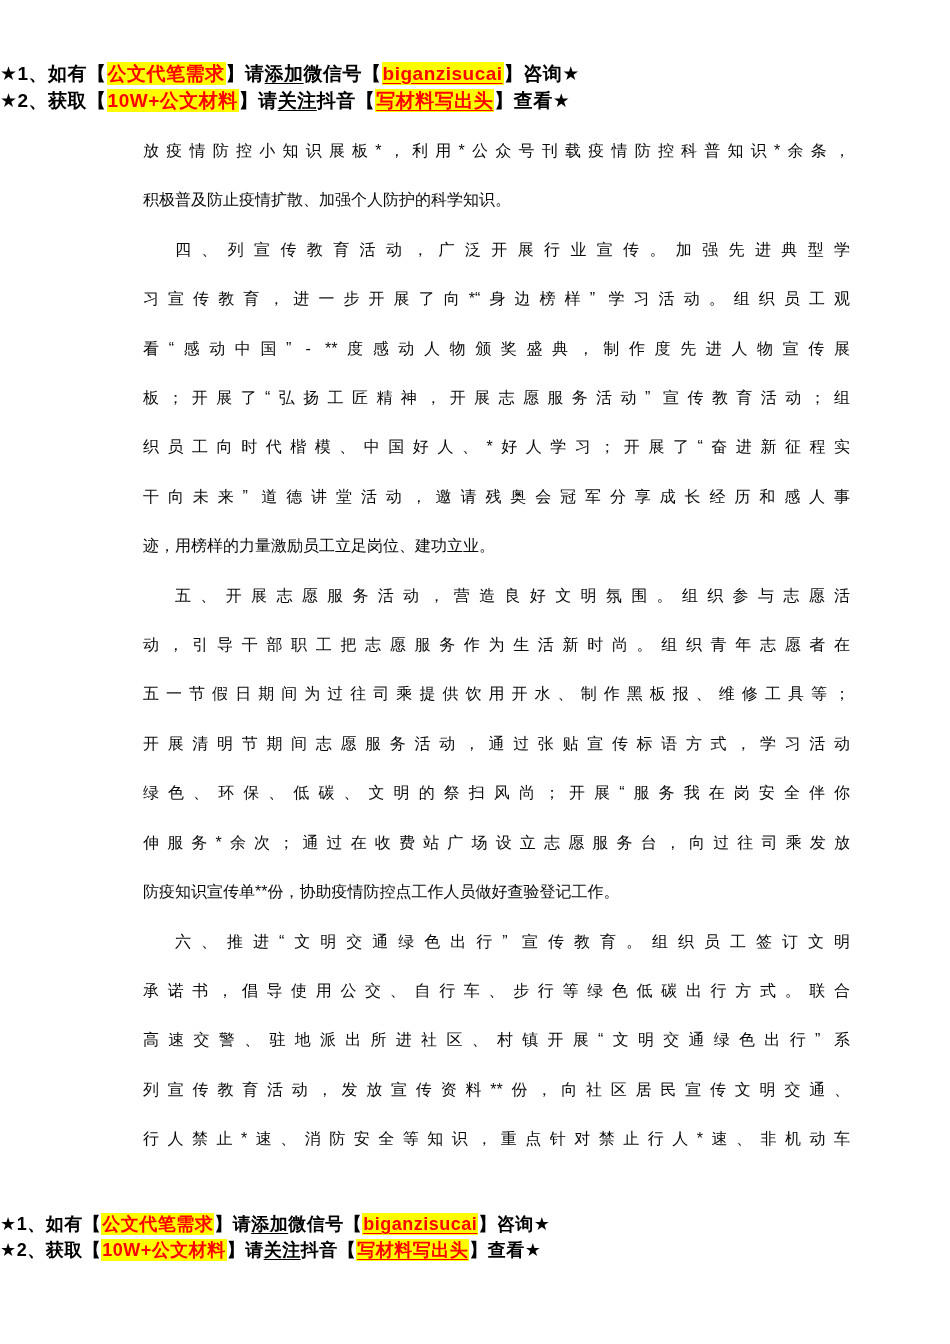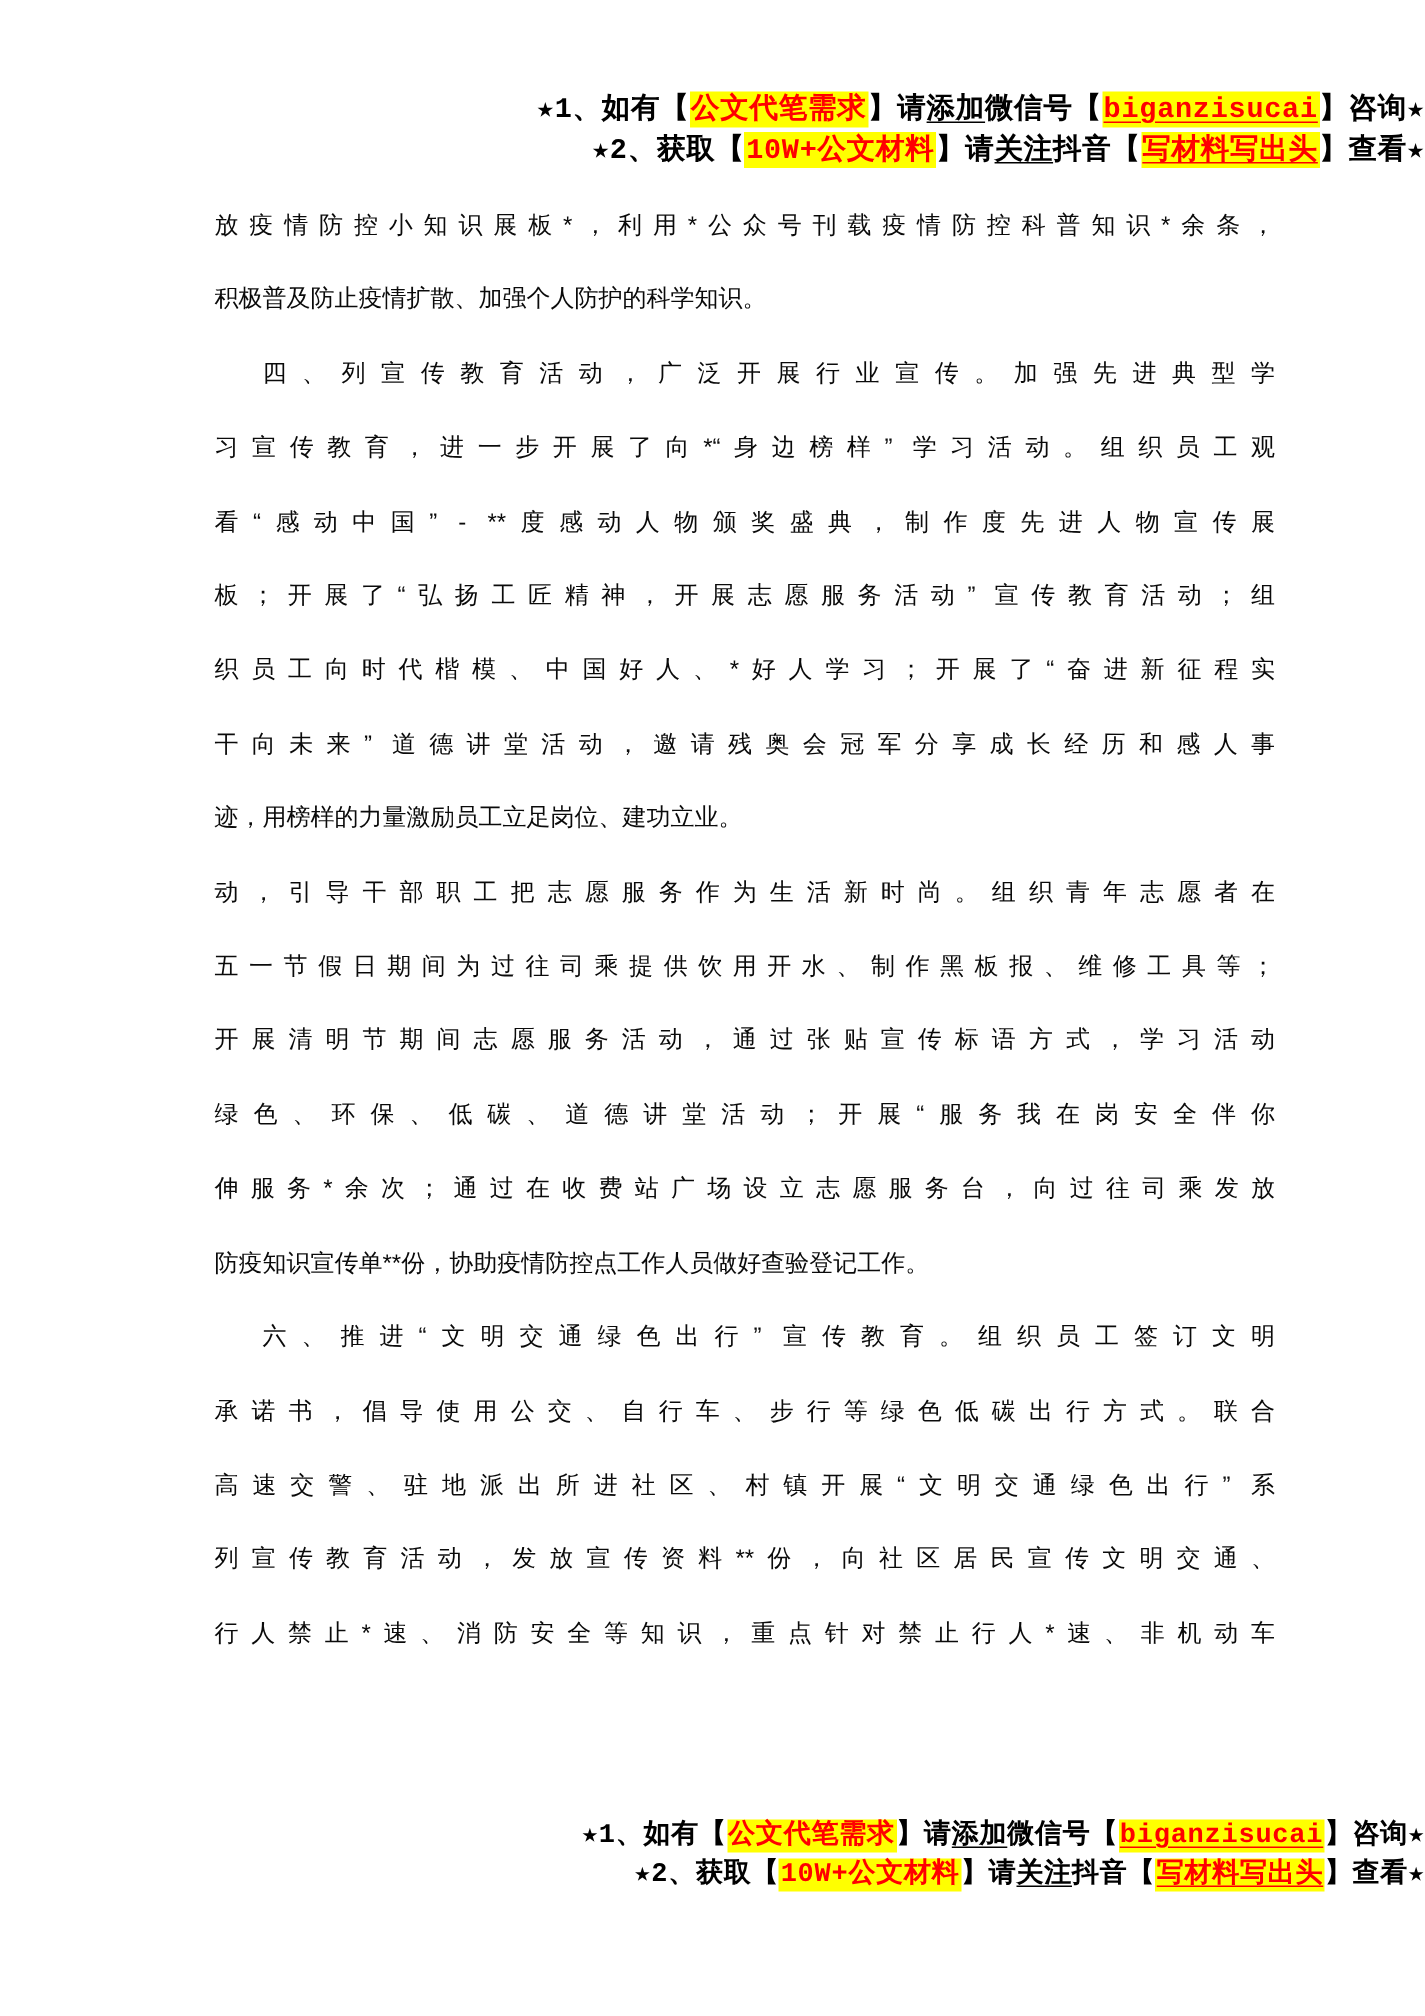--- a/index.html
+++ b/index.html
@@ -13,28 +13,27 @@
     width: 950px;
     height: 1344px;
     background: #ffffff;
     overflow: hidden;
   }
   
   .promo {
     position: absolute;
     left: 0;
     width: 950px;
-    text-align: right;
+    text-align: left;
     font-weight: bold;
     font-size: 19px;
     line-height: 27px;
     color: #000000;
     letter-spacing: 0.5px;
     white-space: nowrap;
-    font-family: Liberation Mono, monospace;
   }
   .promo-top { top: 60px; }
   .promo-bottom { top: 1211px; font-size: 18px; line-height: 26px; }
   .promo-line { display: block; }
   .seg-plain { color: #000000; }
   .seg-hl {
     color: #ff0000;
     background: #ffff00;
     padding: 1px 1px;
   }
@@ -79,24 +78,25 @@
   <div class="doc-body">
       <div class="body-line">放疫情防控小知识展板*，利用*公众号刊载疫情防控科普知识*余条，</div>
       <div class="body-line final">积极普及防止疫情扩散、加强个人防护的科学知识。</div>
       <div class="body-line indent">四、列宣传教育活动，广泛开展行业宣传。加强先进典型学</div>
       <div class="body-line">习宣传教育，进一步开展了向*“身边榜样” 学习活动。组织员工观</div>
       <div class="body-line">看“感动中国” - **度感动人物颁奖盛典，制作度先进人物宣传展</div>
       <div class="body-line">板；开展了“弘扬工匠精神，开展志愿服务活动” 宣传教育活动；组</div>
       <div class="body-line">织员工向时代楷模、中国好人、*好人学习；开展了“奋进新征程实</div>
       <div class="body-line">干向未来” 道德讲堂活动，邀请残奥会冠军分享成长经历和感人事</div>
       <div class="body-line final">迹，用榜样的力量激励员工立足岗位、建功立业。</div>
+      <div class="body-line indent">五、开展志愿服务活动，营造良好文明氛围。组织参与志愿活</div>
       <div class="body-line">动，引导干部职工把志愿服务作为生活新时尚。组织青年志愿者在</div>
       <div class="body-line">五一节假日期间为过往司乘提供饮用开水、制作黑板报、维修工具等；</div>
       <div class="body-line">开展清明节期间志愿服务活动，通过张贴宣传标语方式，学习活动</div>
-      <div class="body-line">绿色、环保、低碳、道德讲堂活动；开展“服务我在岗安全伴你</div>
+      <div class="body-line">绿色、环保、低碳、文明的祭扫风尚；开展“服务我在岗安全伴你</div>
       <div class="body-line">伸服务*余次；通过在收费站广场设立志愿服务台，向过往司乘发放</div>
       <div class="body-line final">防疫知识宣传单**份，协助疫情防控点工作人员做好查验登记工作。</div>
       <div class="body-line indent">六、推进“文明交通绿色出行” 宣传教育。组织员工签订文明</div>
       <div class="body-line">承诺书，倡导使用公交、自行车、步行等绿色低碳出行方式。联合</div>
       <div class="body-line">高速交警、驻地派出所进社区、村镇开展“文明交通绿色出行” 系</div>
       <div class="body-line">列宣传教育活动，发放宣传资料**份，向社区居民宣传文明交通、</div>
       <div class="body-line">行人禁止*速、消防安全等知识，重点针对禁止行人*速、非机动车</div>
     </div>
   <div class="promo promo-bottom">
       <div class="promo-line"><span class="seg-plain">★1、如有【</span><span class="seg-hl">公文代笔需求</span><span class="seg-plain">】请</span><span class="seg-u">添加</span><span class="seg-plain">微信号【</span><span class="seg-hlu">biganzisucai</span><span class="seg-plain">】咨询★</span></div>

